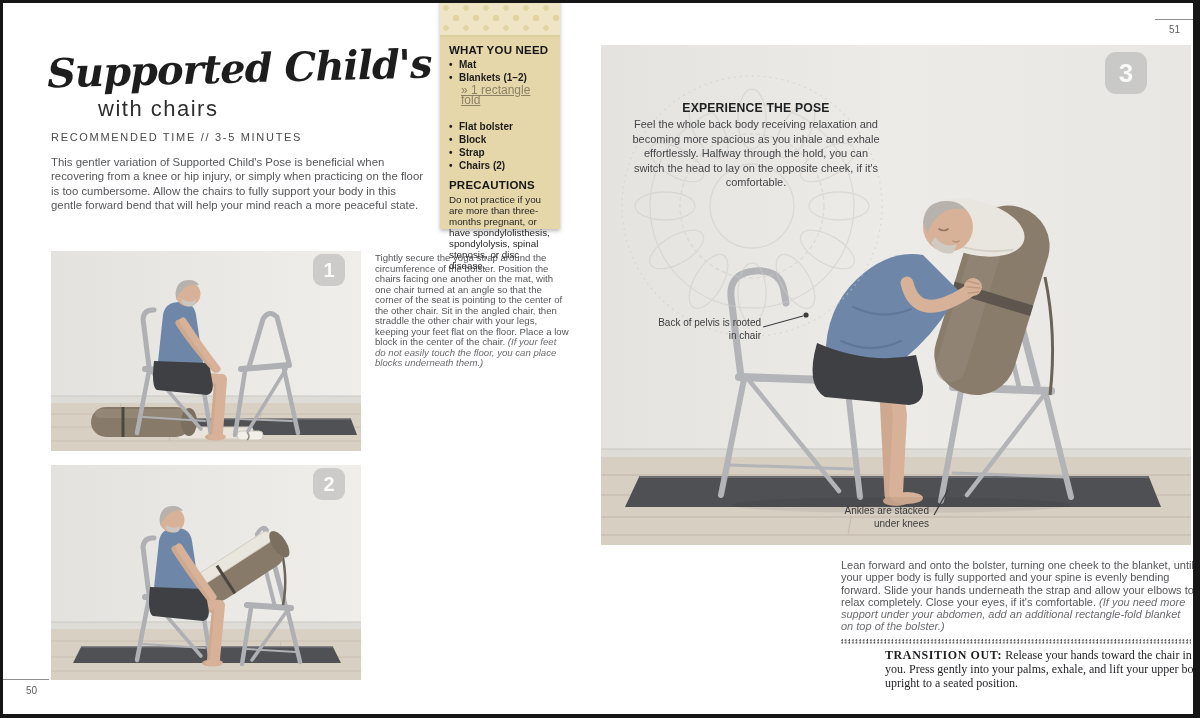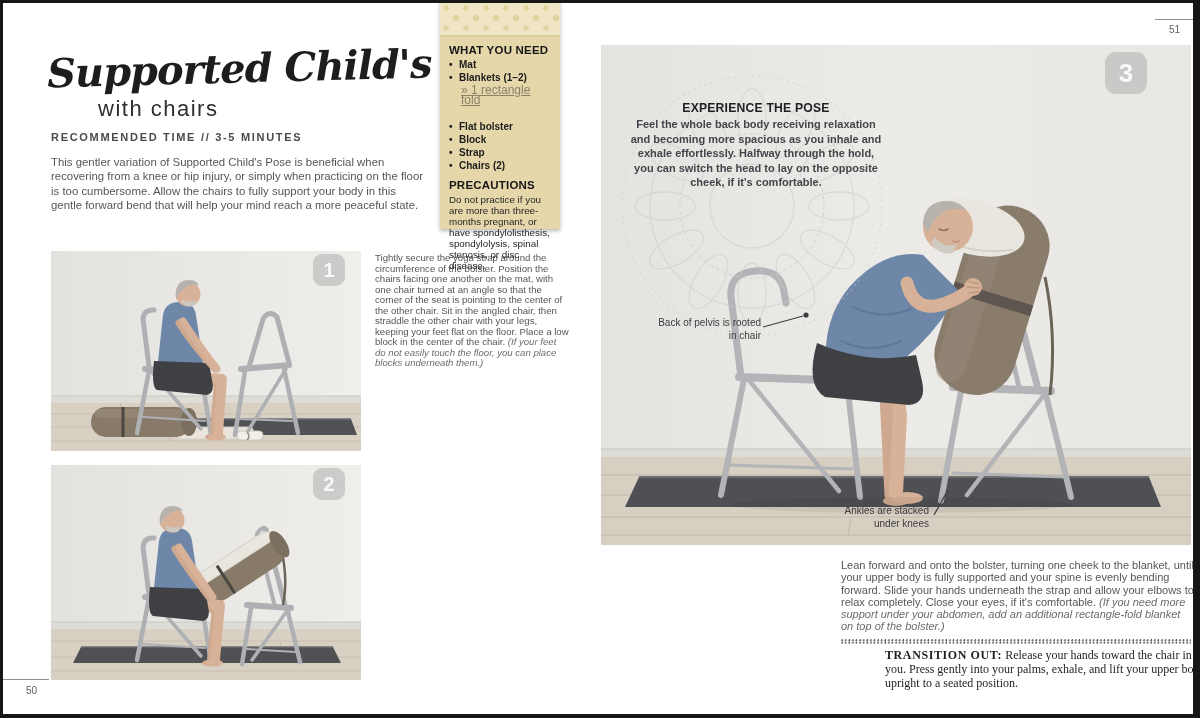--- a/index.html
+++ b/index.html
@@ -16,21 +16,21 @@
     font-family:"DejaVu Serif", serif; font-style:italic; font-weight:600;
     font-size:40px; color:#1d1d1d; letter-spacing:-1px; transform:rotate(-1.5deg);
     white-space:nowrap;
   }
   .sub-title {
     position:absolute; left:47px; top:93px;
     font-size:22px; font-weight:400; color:#2e2e2e; letter-spacing:1.5px;margin-left:48px;
   }
   .rec-time {
     position:absolute; left:48px; top:128px;
-    font-size:11px; font-weight:700; color:#4a4a4a; letter-spacing:1.7px;
+    font-size:11px; font-weight:400; color:#4a4a4a; letter-spacing:1.7px;
   }
   .intro {
     position:absolute; left:48px; top:152px; width:378px;
     font-size:11.4px; line-height:14.3px; color:#55565a;
   }
   .photo { position:absolute; overflow:hidden; background:#e9e8e5; }
   .photo svg { display:block; }
   .photo1 { left:48px; top:248px; width:310px; height:200px; }
   .photo2 { left:48px; top:462px; width:310px; height:215px; }
   .photo3 { left:598px; top:42px; width:590px; height:500px; }
@@ -84,21 +84,21 @@
   .rule-right { left:1152px; top:16px; width:41px; }
   .folio-num { position:absolute; font-size:10px; color:#5d5d5d; }
   .num-left { left:23px; top:682px; }
   .num-right { left:1166px; top:21px; }
   
   .mandala { position:absolute; left:6px; top:16px; opacity:0.5; }
   .experience {
     position:absolute; left:28px; top:56px; width:254px; text-align:center;
   }
   .exp-head { font-size:12.2px; font-weight:800; color:#1f2022; margin-bottom:2px; letter-spacing:0.2px; }
-  .exp-body { font-size:11px; line-height:14.6px; color:#44454a; font-weight:700; }
+  .exp-body { font-size:11px; line-height:14.6px; color:#44454a; font-weight:400; }
   .pht-label {
     position:absolute; font-size:10px; line-height:12.6px; color:#3b3c3f;
     text-align:right; font-weight:500;
   }
   .lbl-pelvis { left:56px; top:272px; width:104px; }
   .lbl-ankles { left:234px; top:460px; width:94px; }
   .pointer { position:absolute; }
   .ptr-pelvis { left:162px; top:266px; }
   .ptr-ankles { left:330px; top:442px; }
   

